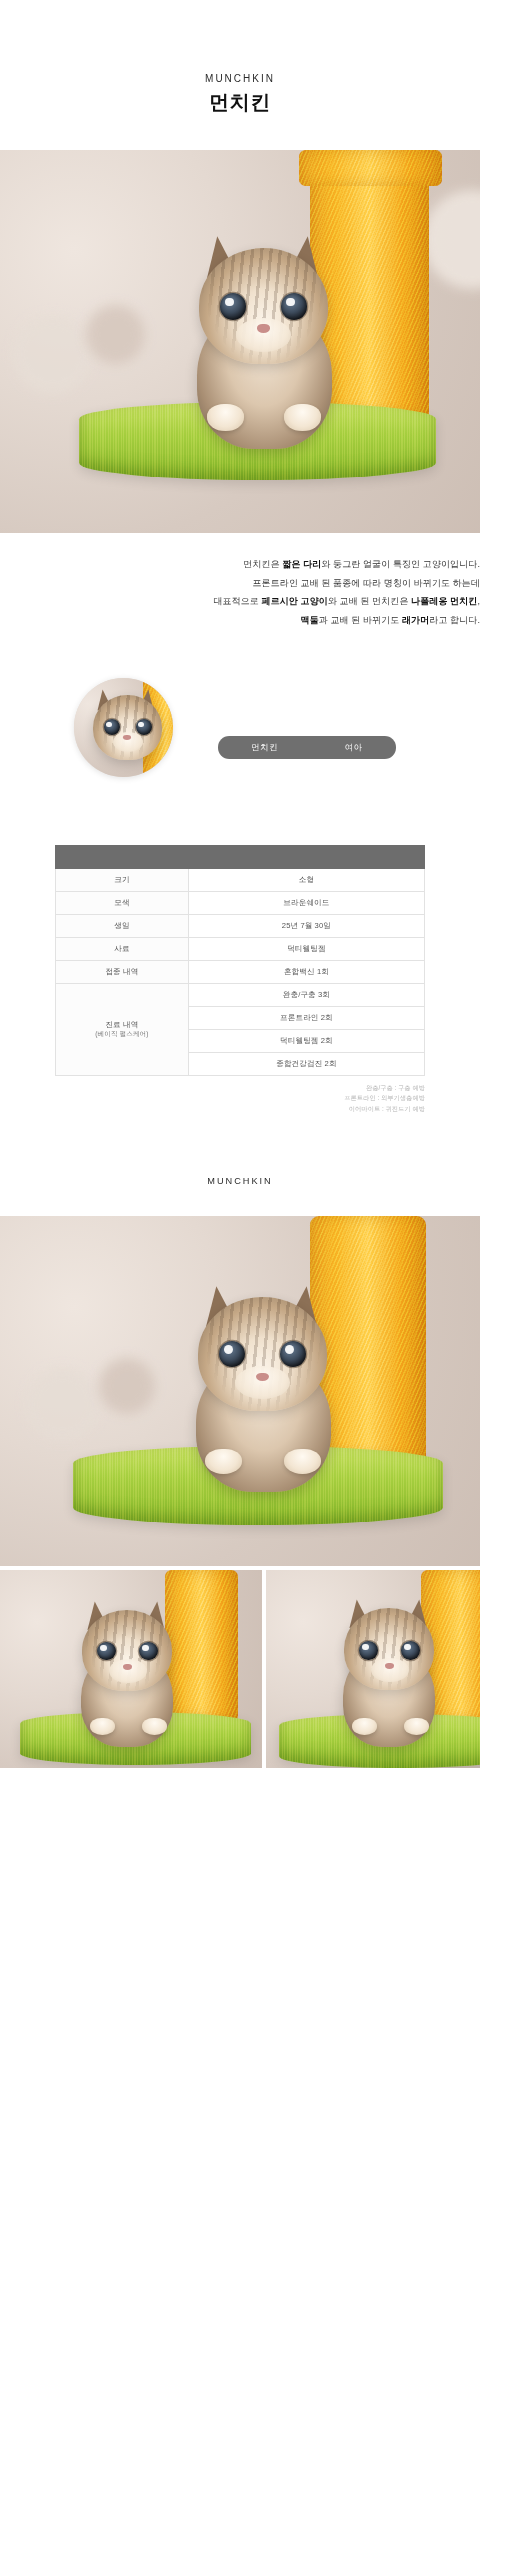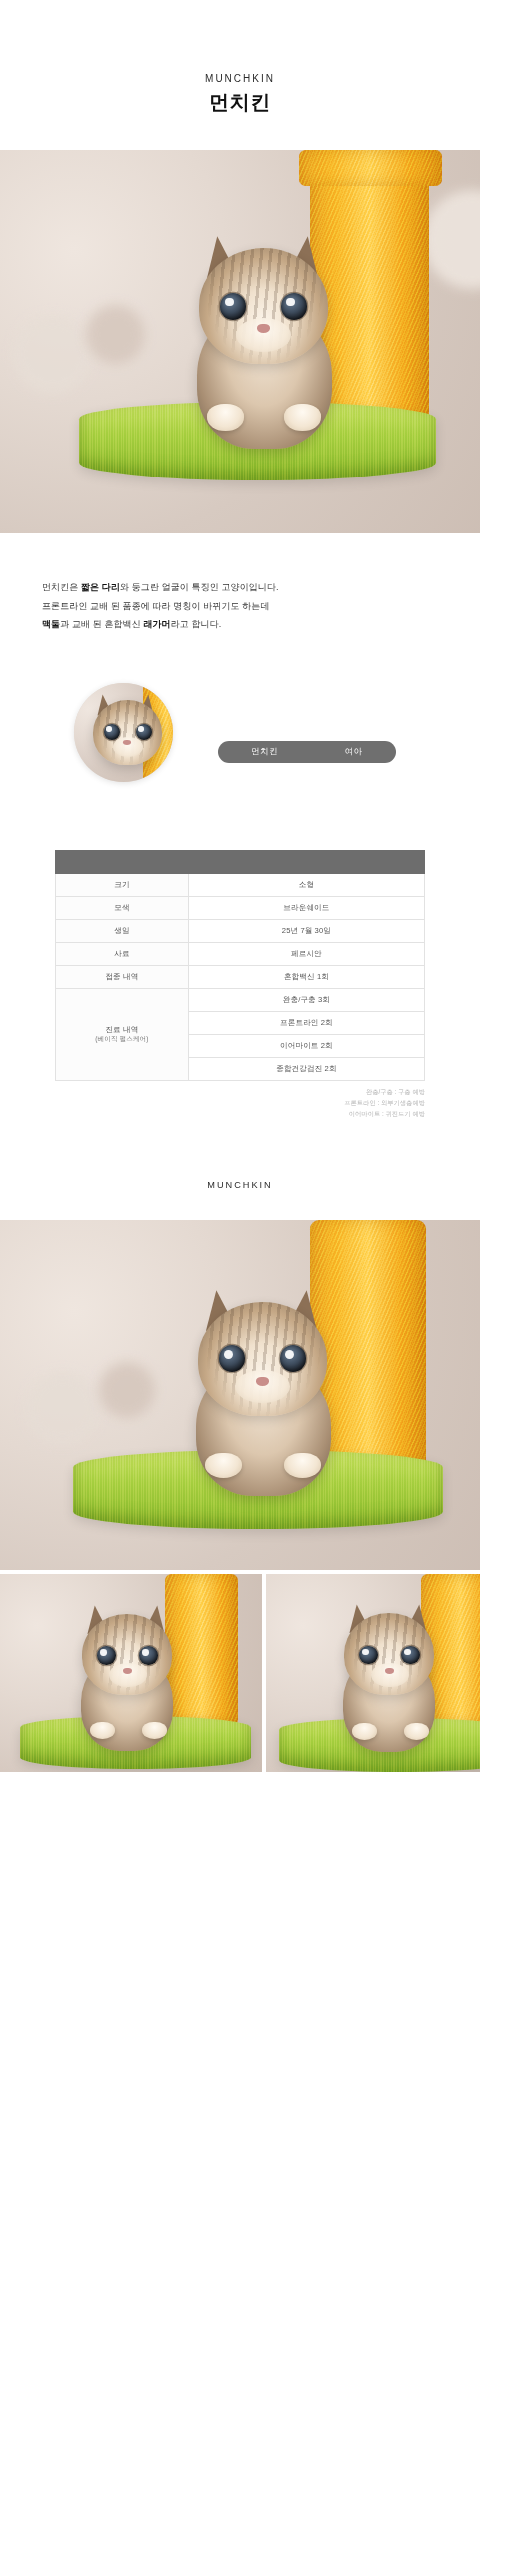--- a/index.html
+++ b/index.html
@@ -146,22 +146,22 @@
   }
   .k-paw {
     position:absolute;
     border-radius:46% 46% 50% 50%;
     background: radial-gradient(ellipse at 50% 30%, #fffaf2 0%, #f3e6d3 55%, #d9c5a9 100%);
     box-shadow: 0 2px 4.6px rgba(0,0,0,.16);
   }
 
   
   .desc {
-    margin-top: 45px;
-    text-align: left;
+    margin-top: 22px;
+    text-align: right;
     font-size: 9px;
     line-height: 2.05;
     color: #333;
     letter-spacing: 0.1px;
     padding-left: 42px;
   }
   .desc b { font-weight: 700; color: #111; }
 
   
   .profile {
@@ -309,21 +309,24 @@
       </div>
     </div>
   </div>
 
   <div class="desc">
     <div>
       <span>먼치킨은 </span><b>짧은 다리</b><span>와 둥그란 얼굴이 특징인 고양이입니다.</span>
     </div>
     <div>프론트라인 교배 된 품종에 따라 명칭이 바뀌기도 하는데</div>
     <div>
-      <b>맥둘</b><span>과 교배 된 혼합백신 </span><b>래가머</b><span>라고 합니다.</span>
+      <span>대표적으로 </span><b>페르시안 고양이</b><span>와 교배 된 먼치킨은 </span><b>나폴레옹 먼치킨</b><span>,</span>
+    </div>
+    <div>
+      <b>맥둘</b><span>과 교배 된 바뀌기도 </span><b>래가머</b><span>라고 합니다.</span>
     </div>
   </div>
 
   <div class="profile">
     <div class="avatar">
       <div class="scene">
         <div class="bg"></div>
         <div class="post" style="left:69px; top:-6.6px; width:46px; height:116px; border-radius:6.6px;"></div>
         <div class="kitten" style="left:10.6px; top:8px; width:85px; height:92px;">
           <div class="k-ear" style="left:10.6px; top:4px; border-left:10px solid transparent; border-right:4.6px solid transparent; border-bottom:19px solid #8c7056; transform:rotate(-14deg);"></div>
@@ -361,38 +364,38 @@
         <tr>
           <td class="label">모색</td>
           <td>브라운쉐이드</td>
         </tr>
         <tr>
           <td class="label">생일</td>
           <td>25년 7월 30일</td>
         </tr>
         <tr>
           <td class="label">사료</td>
-          <td>페르시안</td>
+          <td>덕티웰팅젬</td>
         </tr>
         <tr>
           <td class="label">접종 내역</td>
           <td>혼합백신 1회</td>
         </tr>
         <tr>
           <td class="label" rowspan="4">
             <div>진료 내역</div>
             <div style="font-size:6.6px;color:#777;">(베이직 펄스케어)</div>
           </td>
           <td>완충/구충 3회</td>
         </tr>
         <tr>
           <td>프론트라인 2회</td>
         </tr>
         <tr>
-          <td>이어마이트 2회</td>
+          <td>덕티웰팅젬 2회</td>
         </tr>
         <tr>
           <td>종합건강검진 2회</td>
         </tr>
       </tbody>
     </table>
 
     <div class="notes">
       <div>완충/구충 : 구충 예방</div>
       <div>프론트라인 : 외부기생충예방</div>

